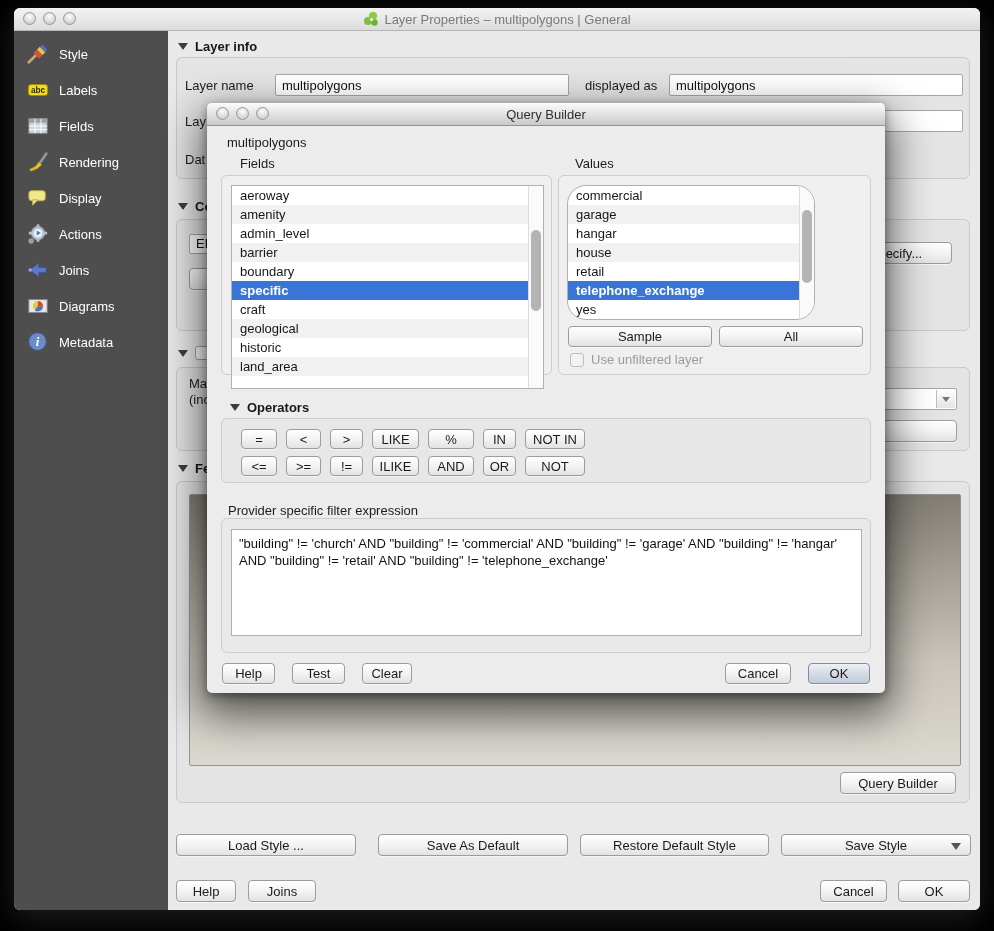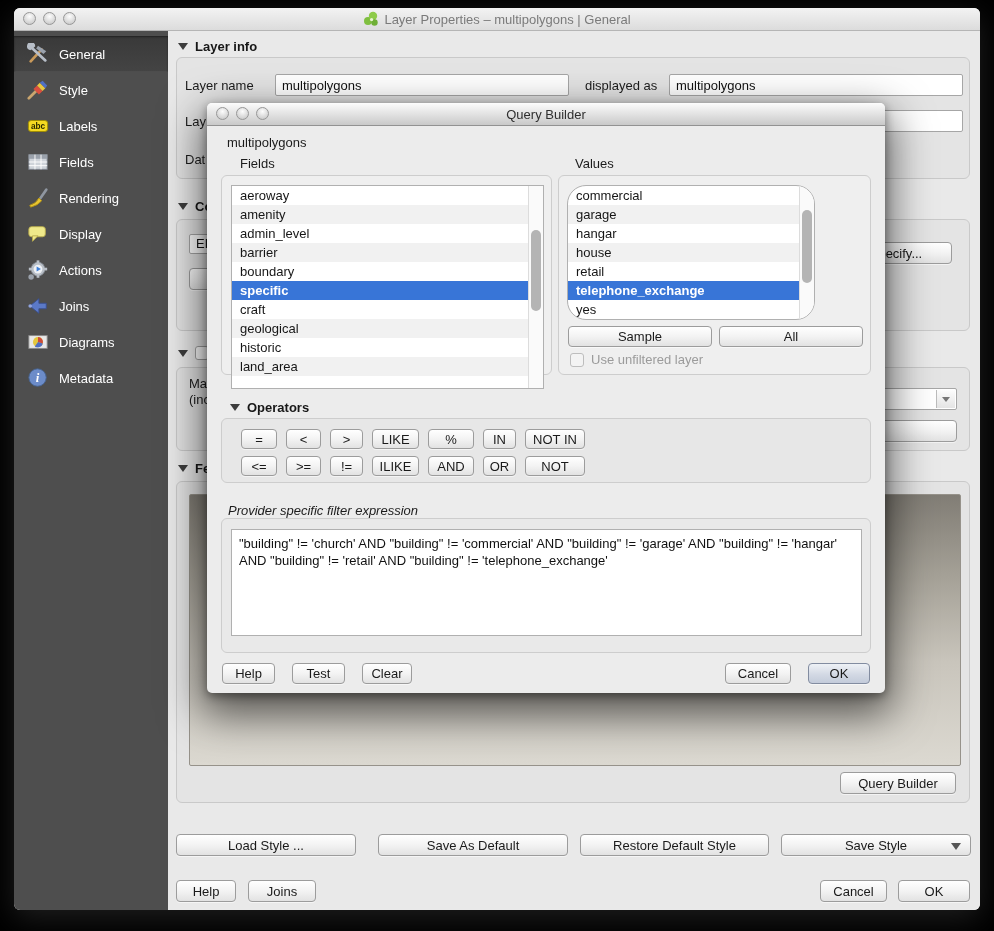--- a/index.html
+++ b/index.html
@@ -87,31 +87,20 @@
               <circle cx="8.6" cy="8.6" r="1.6" fill="#e9f4d4"></circle>
             </svg>
         </span>
         <span class="title">Layer Properties – multipolygons | General</span>
       </div>
     </div>
 
     <div class="window-body">
 
       <div class="sidebar">
-        <div class="side-item active">
-          <span class="sicon">
-              <svg width="22" height="22" viewBox="0 0 24 24">
-                <path d="M4 20 L16 7" stroke="#c8995a" stroke-width="3" stroke-linecap="round"></path>
-                <path d="M12 3 L21 9 L18 12 L10 6 Z" fill="#9aa2ad"></path>
-                <path d="M6 6 L20 19" stroke="#b7bec8" stroke-width="3" stroke-linecap="round"></path>
-                <path d="M3.5 8 A4.5 4.5 0 1 1 9 3.5 L6.2 6.2 Z" fill="#b7bec8"></path>
-              </svg>
-            </span>
-          <span>General</span>
-        </div>
         <div class="side-item">
           <span class="sicon">
               <svg width="22" height="22" viewBox="0 0 24 24">
                 <path d="M2 21 L11 12" stroke="#caa56e" stroke-width="3" stroke-linecap="round"></path>
                 <polygon points="11,7 17,13 13,17 7,11" fill="#d94f3f"></polygon>
                 <polygon points="14,4 20,10 17,13 11,7" fill="#e8c63f"></polygon>
                 <polygon points="17,2 22,7 20,10 14,4" fill="#4f6fc4"></polygon>
               </svg>
             </span>
           <span>Style</span>
@@ -340,21 +329,21 @@
         <div class="btn opbtn" style="width:36px;">&lt;=</div>
         <div class="btn opbtn" style="width:35px;">&gt;=</div>
         <div class="btn opbtn" style="width:33px;">!=</div>
         <div class="btn opbtn" style="width:47px;">ILIKE</div>
         <div class="btn opbtn" style="width:46px;text-align:right;">AND</div>
         <div class="btn opbtn" style="width:33px;">OR</div>
         <div class="btn opbtn" style="width:60px;">NOT</div>
       </div>
     </div>
 
-    <span class="lbl" style="left:21px;top:400px;font-style:italic;">Provider specific filter expression</span>
+    <span class="lbl" style="left:21px;top:400px;">Provider specific filter expression</span>
     <div class="group" style="left:14px;top:415px;width:650px;height:135px;background:#e9e9e9;">
       <div class="exprbox" style="left:9px;top:10px;width:631px;height:107px;">"building" != 'church' AND "building" != 'commercial' AND "building" != 'garage' AND "building" != 'hangar' AND "building" != 'retail' AND "building" != 'telephone_exchange'</div>
     </div>
 
     <div class="btn" style="left:15px;top:560px;width:53px;height:21px;">Help</div>
     <div class="btn" style="left:85px;top:560px;width:53px;height:21px;">Test</div>
     <div class="btn" style="left:155px;top:560px;width:50px;height:21px;">Clear</div>
     <div class="btn" style="left:518px;top:560px;width:66px;height:21px;">Cancel</div>
     <div class="btn default" style="left:601px;top:560px;width:62px;height:21px;">OK</div>
   </div>

